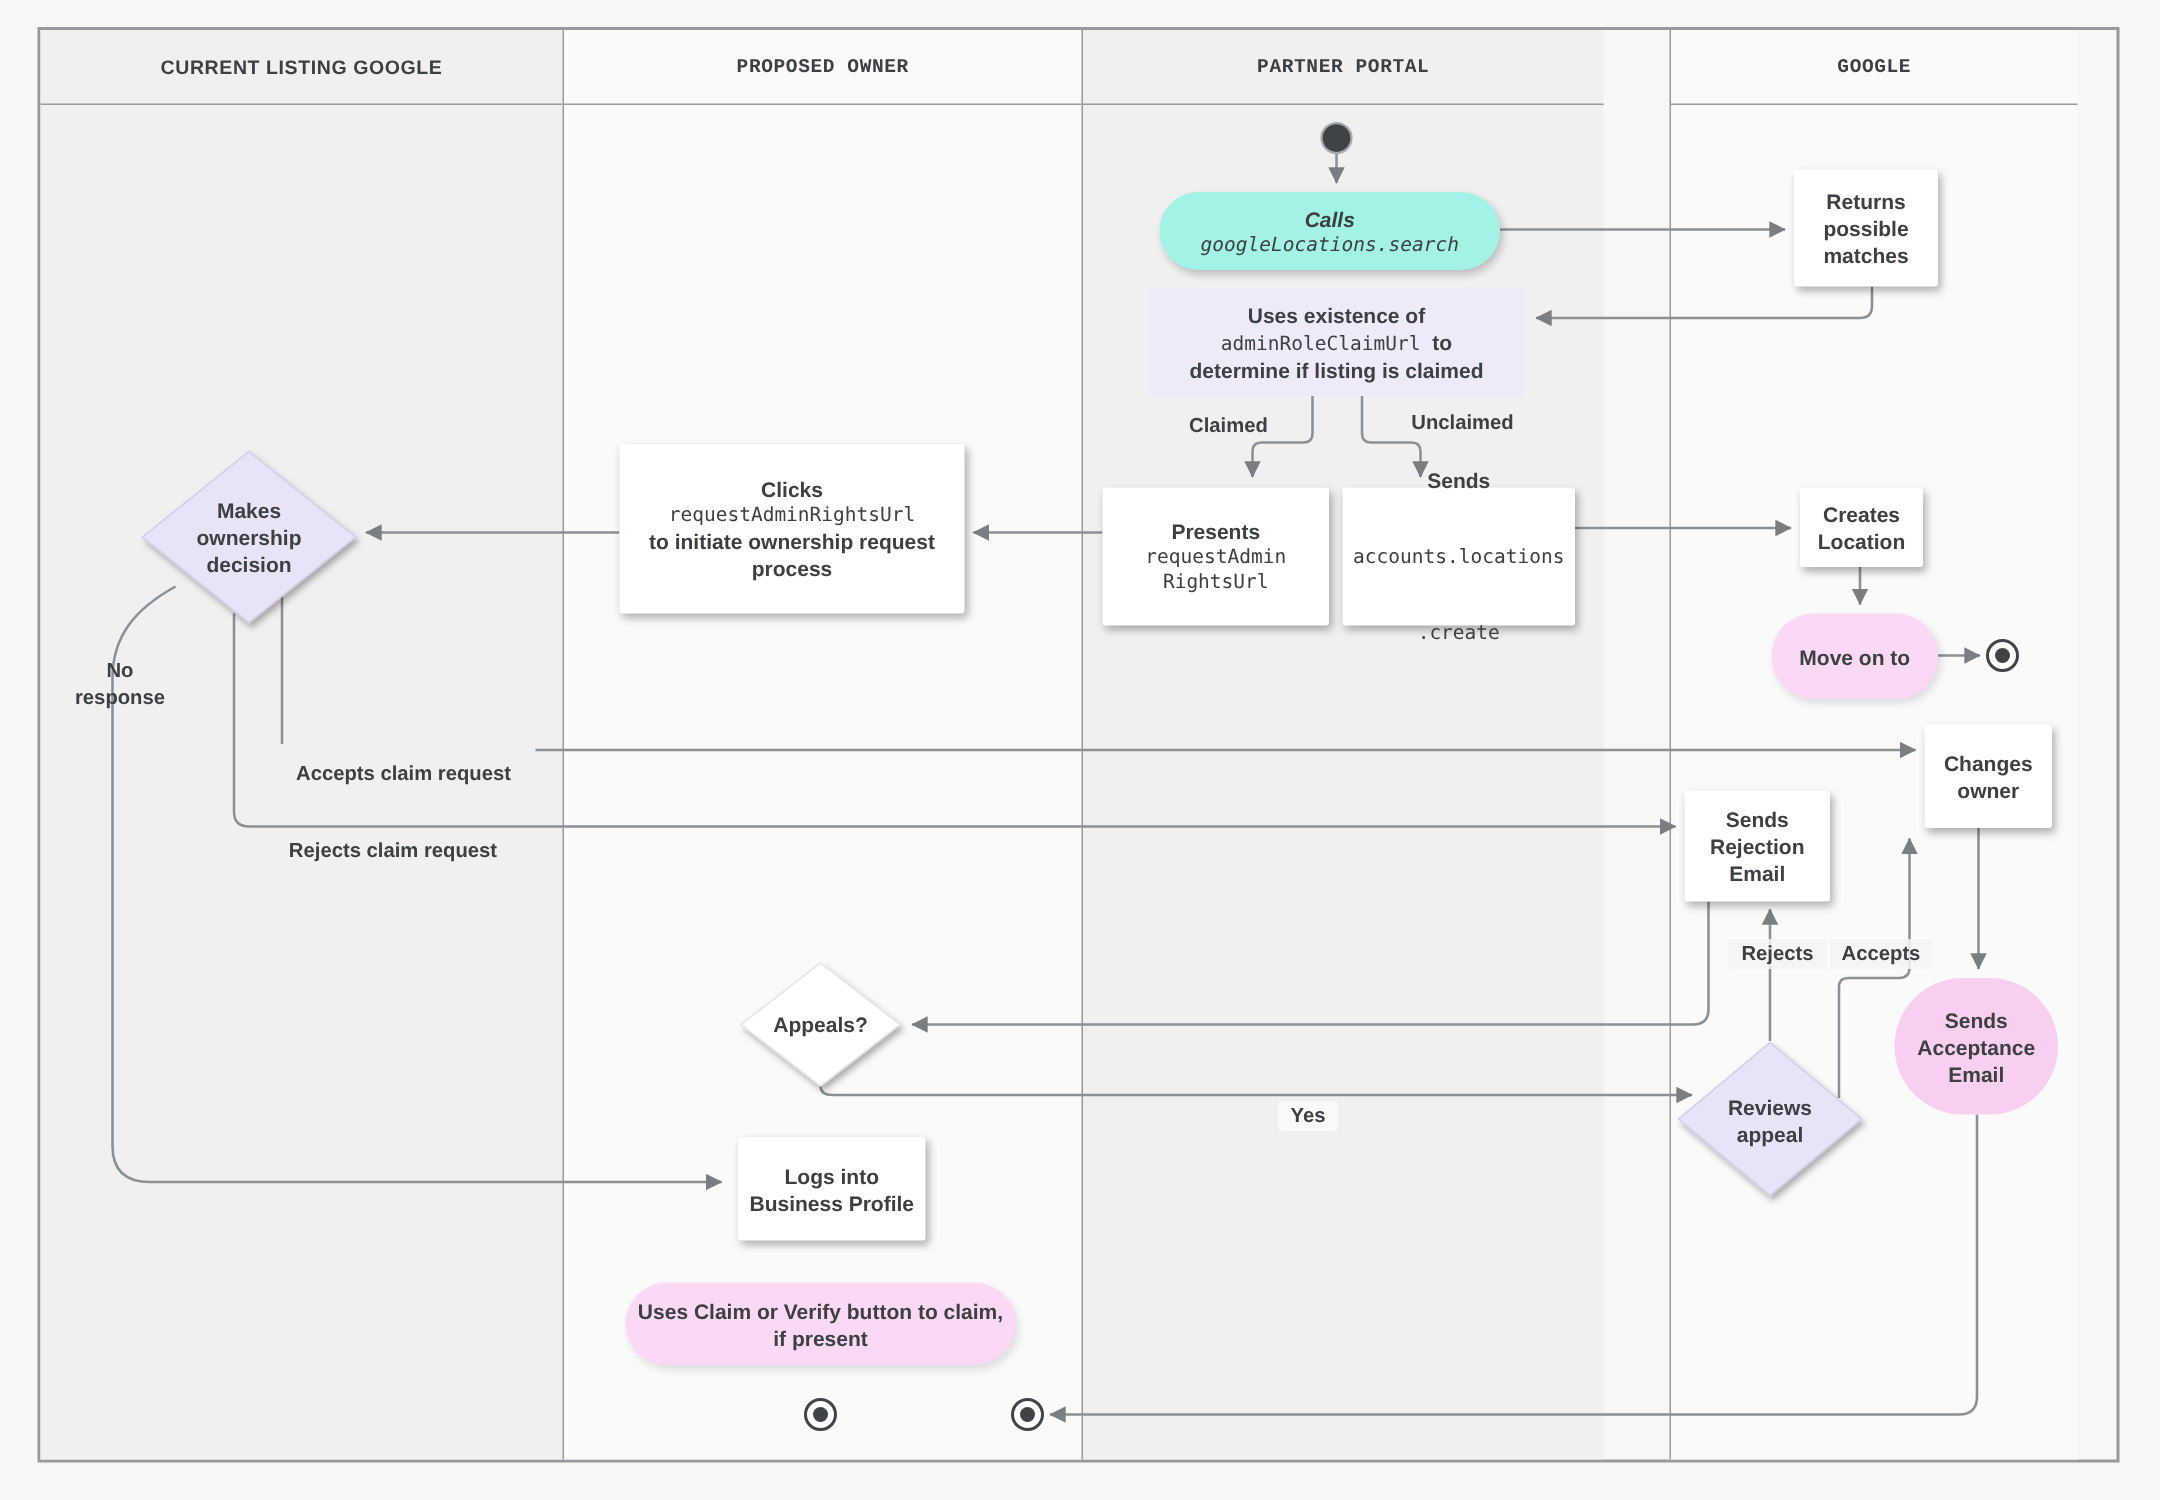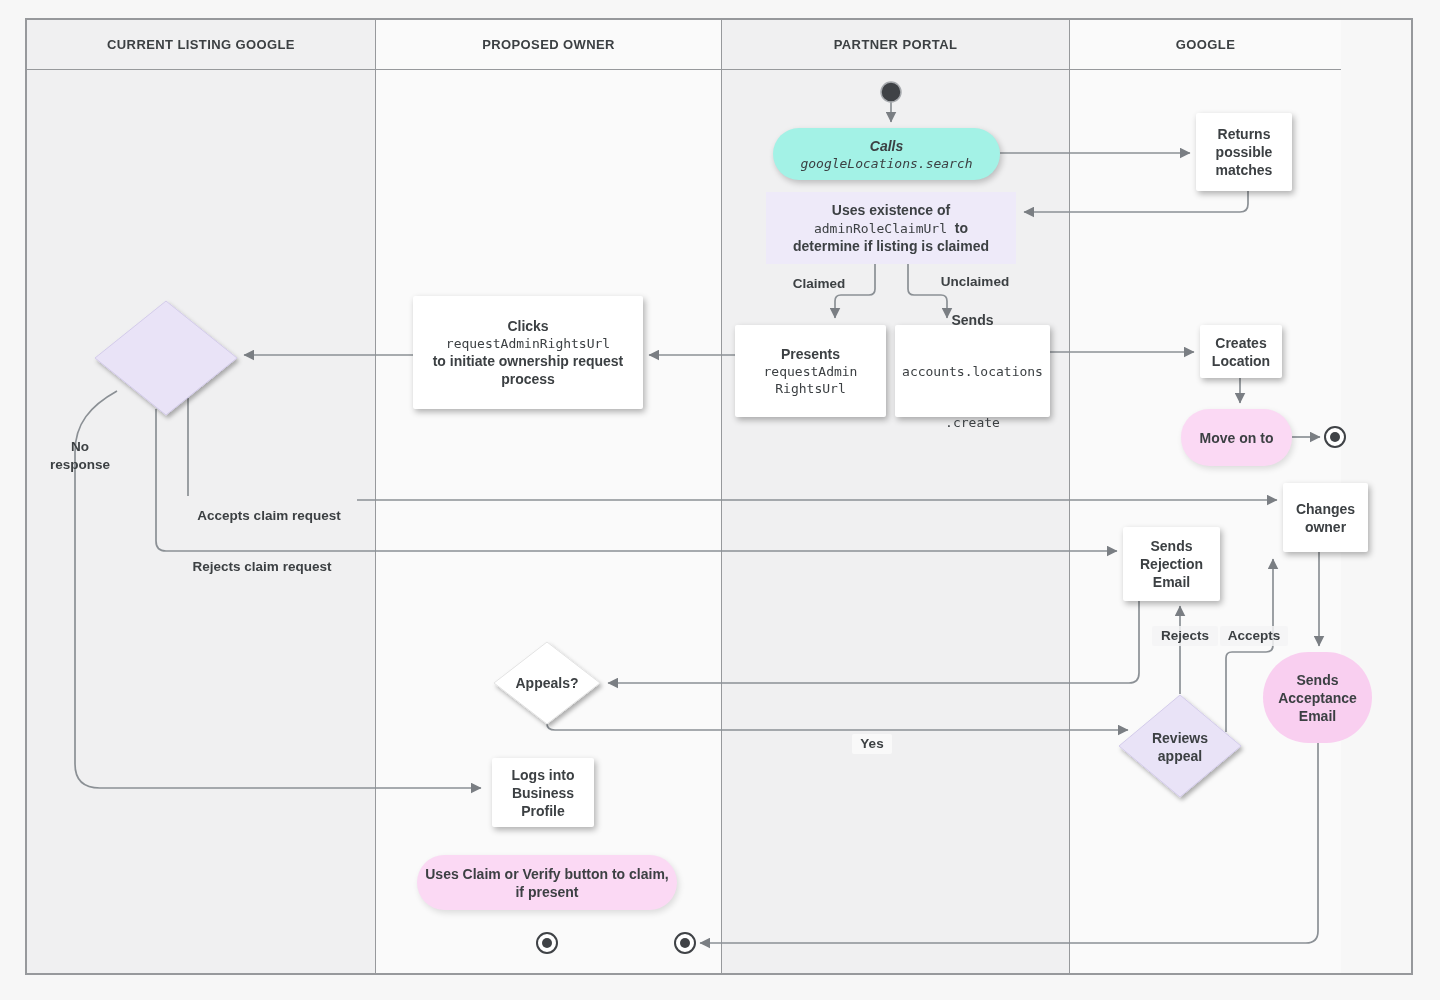--- a/index.html
+++ b/index.html
@@ -13,21 +13,21 @@
   #stage{position:relative;width:1440px;height:1000px;}
 
   
   #frame{
     position:absolute;left:25px;top:18px;width:1388px;height:957px;
     border:2px solid var(--border,#97999c);box-sizing:border-box;
   }
   .lane{position:absolute;top:0;bottom:0;box-sizing:border-box;}
   .lane.gray{background:var(--lane-gray,#f0f0f1);}
   .lane.light{background:var(--lane-light,#fafafa);}
-  .lane + .lane{border-left:1.5px solid var(--border,#97999c);}
+  .lane + .lane{border-left:1.5px solid var(--border,#97999c);font-family:Liberation Mono, monospace;}
   .lane-header{
     height:50px;box-sizing:border-box;
     border-bottom:1.5px solid var(--border,#97999c);
     display:flex;align-items:center;justify-content:center;
     font-size:13px;font-weight:bold;letter-spacing:.4px;
     color:var(--ink,#3c4043);
   }
 
   
   #wires{position:absolute;left:0;top:0;width:1440px;height:1000px;pointer-events:none;}
@@ -84,21 +84,21 @@
   <div id="frame">
     <div class="lane gray" style="left:0;width:348px;">
       <div class="lane-header">CURRENT LISTING GOOGLE</div>
     </div>
     <div class="lane light" style="left:348px;width:346px;">
       <div class="lane-header">PROPOSED OWNER</div>
     </div>
     <div class="lane gray" style="left:694px;width:348px;">
       <div class="lane-header">PARTNER PORTAL</div>
     </div>
-    <div class="lane light" style="left:1042px;width:272px;">
+    <div class="lane light" style="left:1086px;width:272px;">
       <div class="lane-header">GOOGLE</div>
     </div>
   </div>
 
   <svg id="wires" viewBox="0 0 1440 1000">
     <defs>
       <marker id="arrow" viewBox="0 0 10 10" refX="9.5" refY="5" markerWidth="11" markerHeight="11" markerUnits="userSpaceOnUse" orient="auto-start-reverse">
         <path d="M0 0 L10 5 L0 10 z" fill="#7a7e83"></path>
       </marker>
       <filter id="ds" x="-30%" y="-30%" width="160%" height="160%">
@@ -195,28 +195,29 @@
   </div>
 
   <div class="node white" style="left:1123px;top:527px;width:97px;height:74px;padding:4px;">
     <div>Sends Rejection Email</div>
   </div>
 
   <div class="node pinkblob" style="left:1263px;top:652px;width:109px;height:91px;padding:4px;">
     <div>Sends Acceptance Email</div>
   </div>
 
-  <div class="node white" style="left:492px;top:758px;width:102px;height:69px;padding:4px;">
+  <div class="node white" style="left:492px;top:758px;width:125px;height:69px;padding:4px;">
     <div>Logs into Business Profile</div>
   </div>
 
   <div class="node pinkpill" style="left:417px;top:855px;width:260px;height:55px;">
     <div>Uses Claim or Verify button to claim, if present</div>
   </div>
 
+  <div class="dtext" style="left:116px;top:329px;width:100px;height:58px;">Makes ownership decision</div>
   <div class="dtext" style="left:1140px;top:728px;width:80px;height:38px;">Reviews appeal</div>
   <div class="dtext" style="left:497px;top:674px;width:100px;height:18px;">Appeals?</div>
 
   <div class="elabel bare" style="left:778px;top:274px;width:74px;">Claimed</div>
   <div class="elabel bare" style="left:926px;top:272px;width:90px;">Unclaimed</div>
   <div class="elabel bare" style="left:43px;top:437px;width:66px;">No response</div>
   <div class="elabel bare" style="left:180px;top:506px;width:170px;">Accepts claim request</div>
   <div class="elabel bare" style="left:173px;top:557px;width:170px;">Rejects claim request</div>
   <div class="elabel on-light" style="left:1152px;top:626px;width:58px;">Rejects</div>
   <div class="elabel on-light" style="left:1220px;top:626px;width:60px;">Accepts</div>

